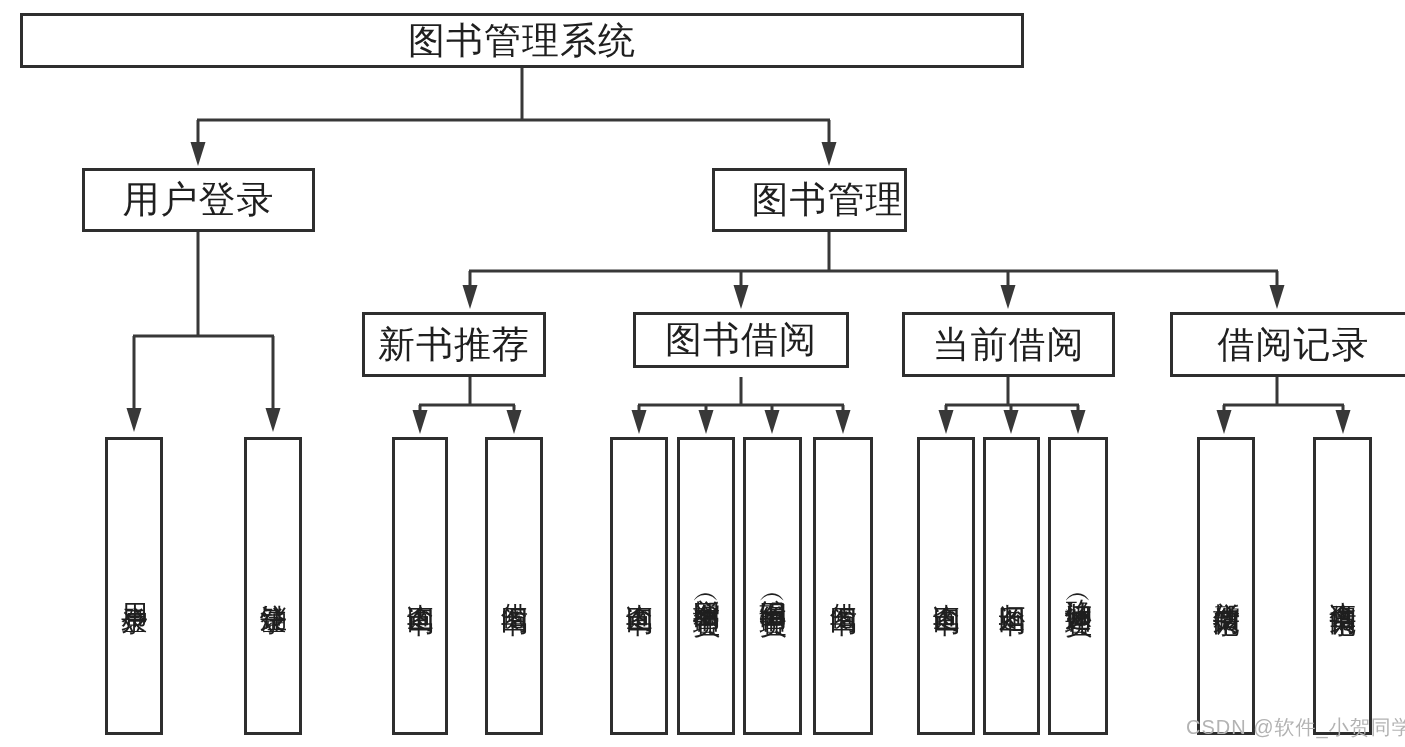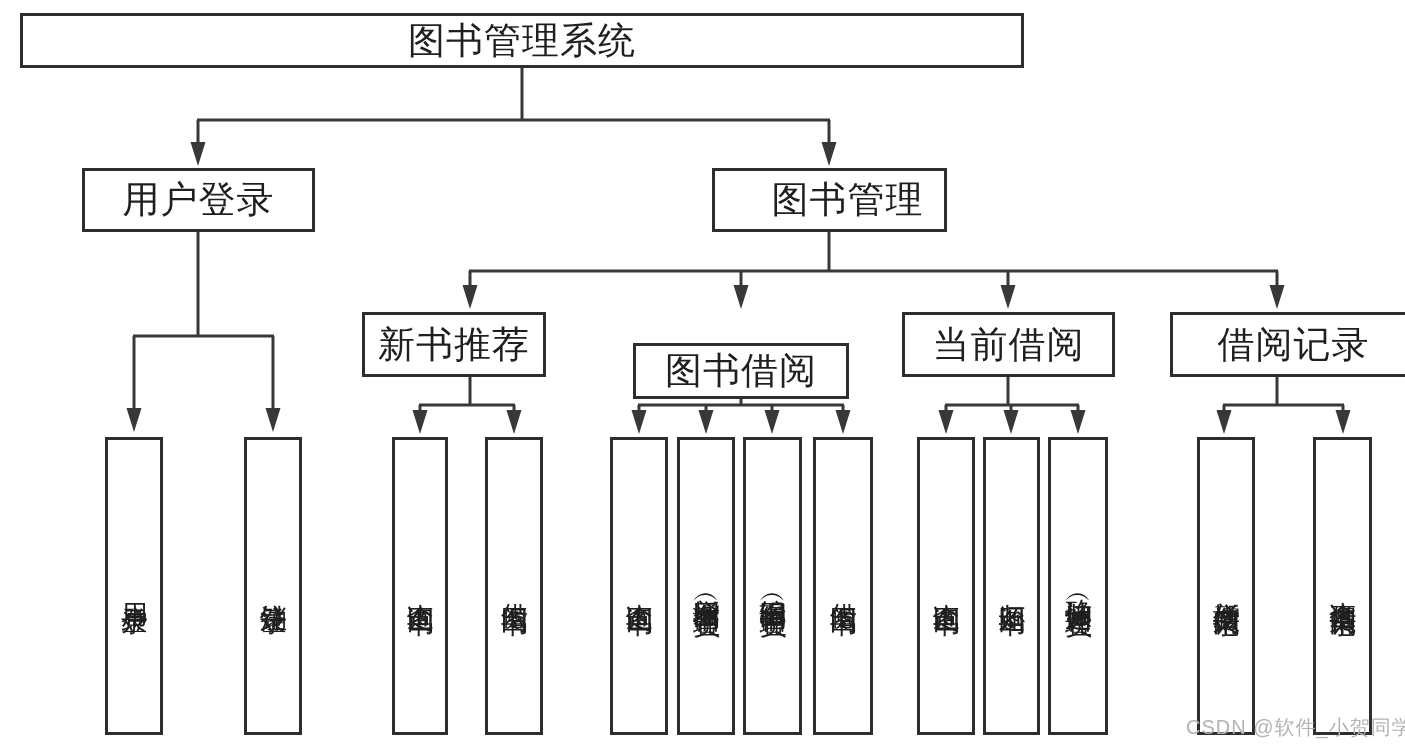--- a/index.html
+++ b/index.html
@@ -108,28 +108,28 @@
     </g>
   </svg>
 
   <div class="box hbox" style="left:20px; top:13px; width:1004px; height:55px;">
     <span>图书管理系统</span>
   </div>
 
   <div class="box hbox" style="left:82px; top:168px; width:233px; height:64px;">
     <span>用户登录</span>
   </div>
-  <div class="box hbox" style="left:712px; top:168px; width:235px; height:64px;padding-left:36px;">
+  <div class="box hbox" style="left:712px; top:168px; width:195px; height:64px;padding-left:36px;">
     <span>图书管理</span>
   </div>
 
   <div class="box hbox" style="left:362px; top:312px; width:184px; height:65px;">
     <span>新书推荐</span>
   </div>
-  <div class="box hbox" style="left:633px; top:312px; width:216px; height:56px;margin-top:31px;">
+  <div class="box hbox" style="left:633px; top:312px; width:216px; height:56px;">
     <span>图书借阅</span>
   </div>
   <div class="box hbox" style="left:902px; top:312px; width:213px; height:65px;">
     <span>当前借阅</span>
   </div>
   <div class="box hbox" style="left:1170px; top:312px; width:247px; height:65px;">
     <span>借阅记录</span>
   </div>
 
   <div class="box vbox" style="left:105px; top:437px; width:58px; height:298px;">

